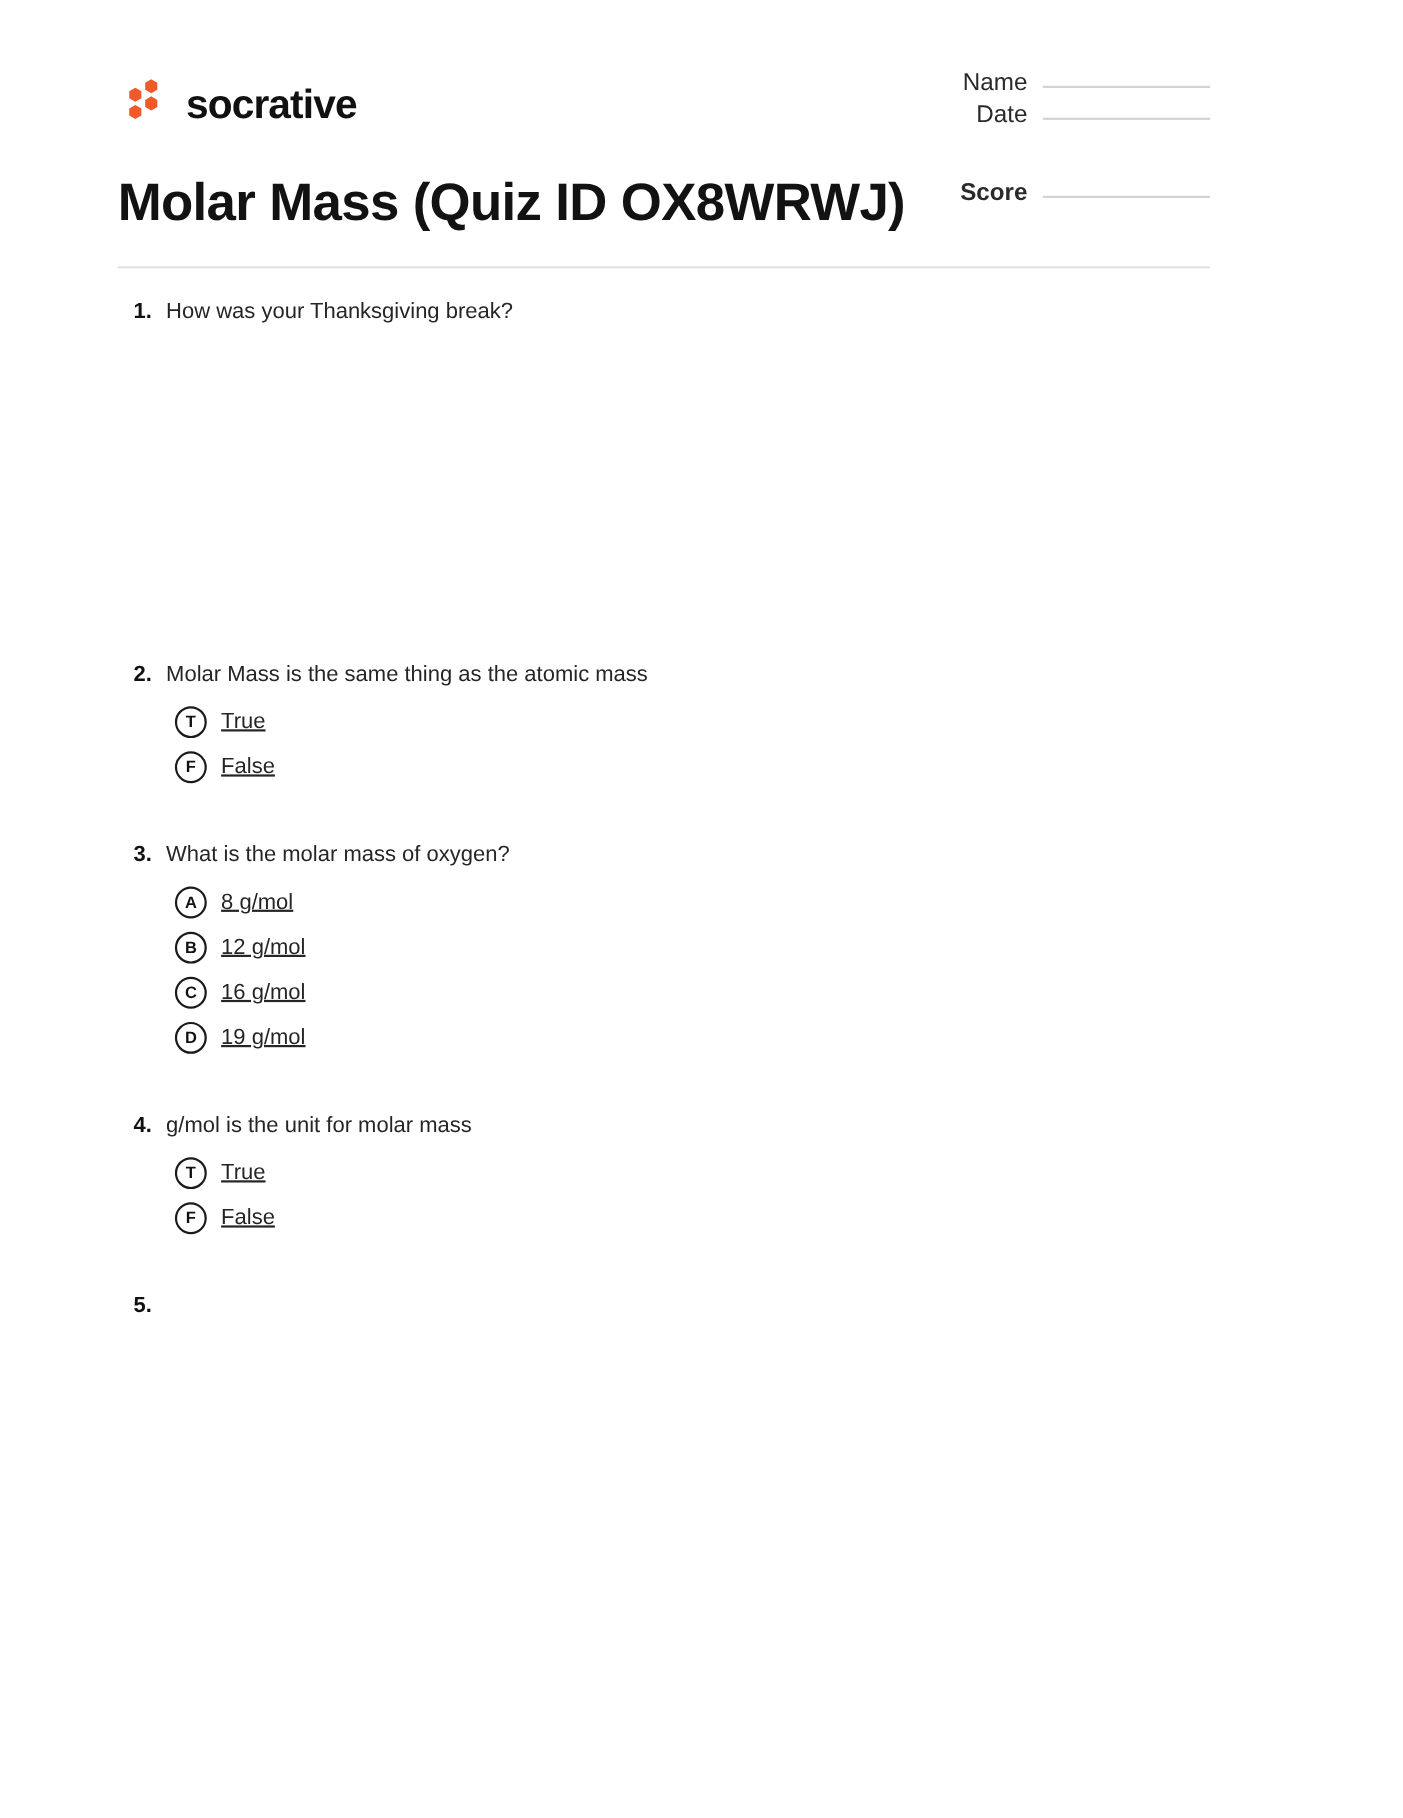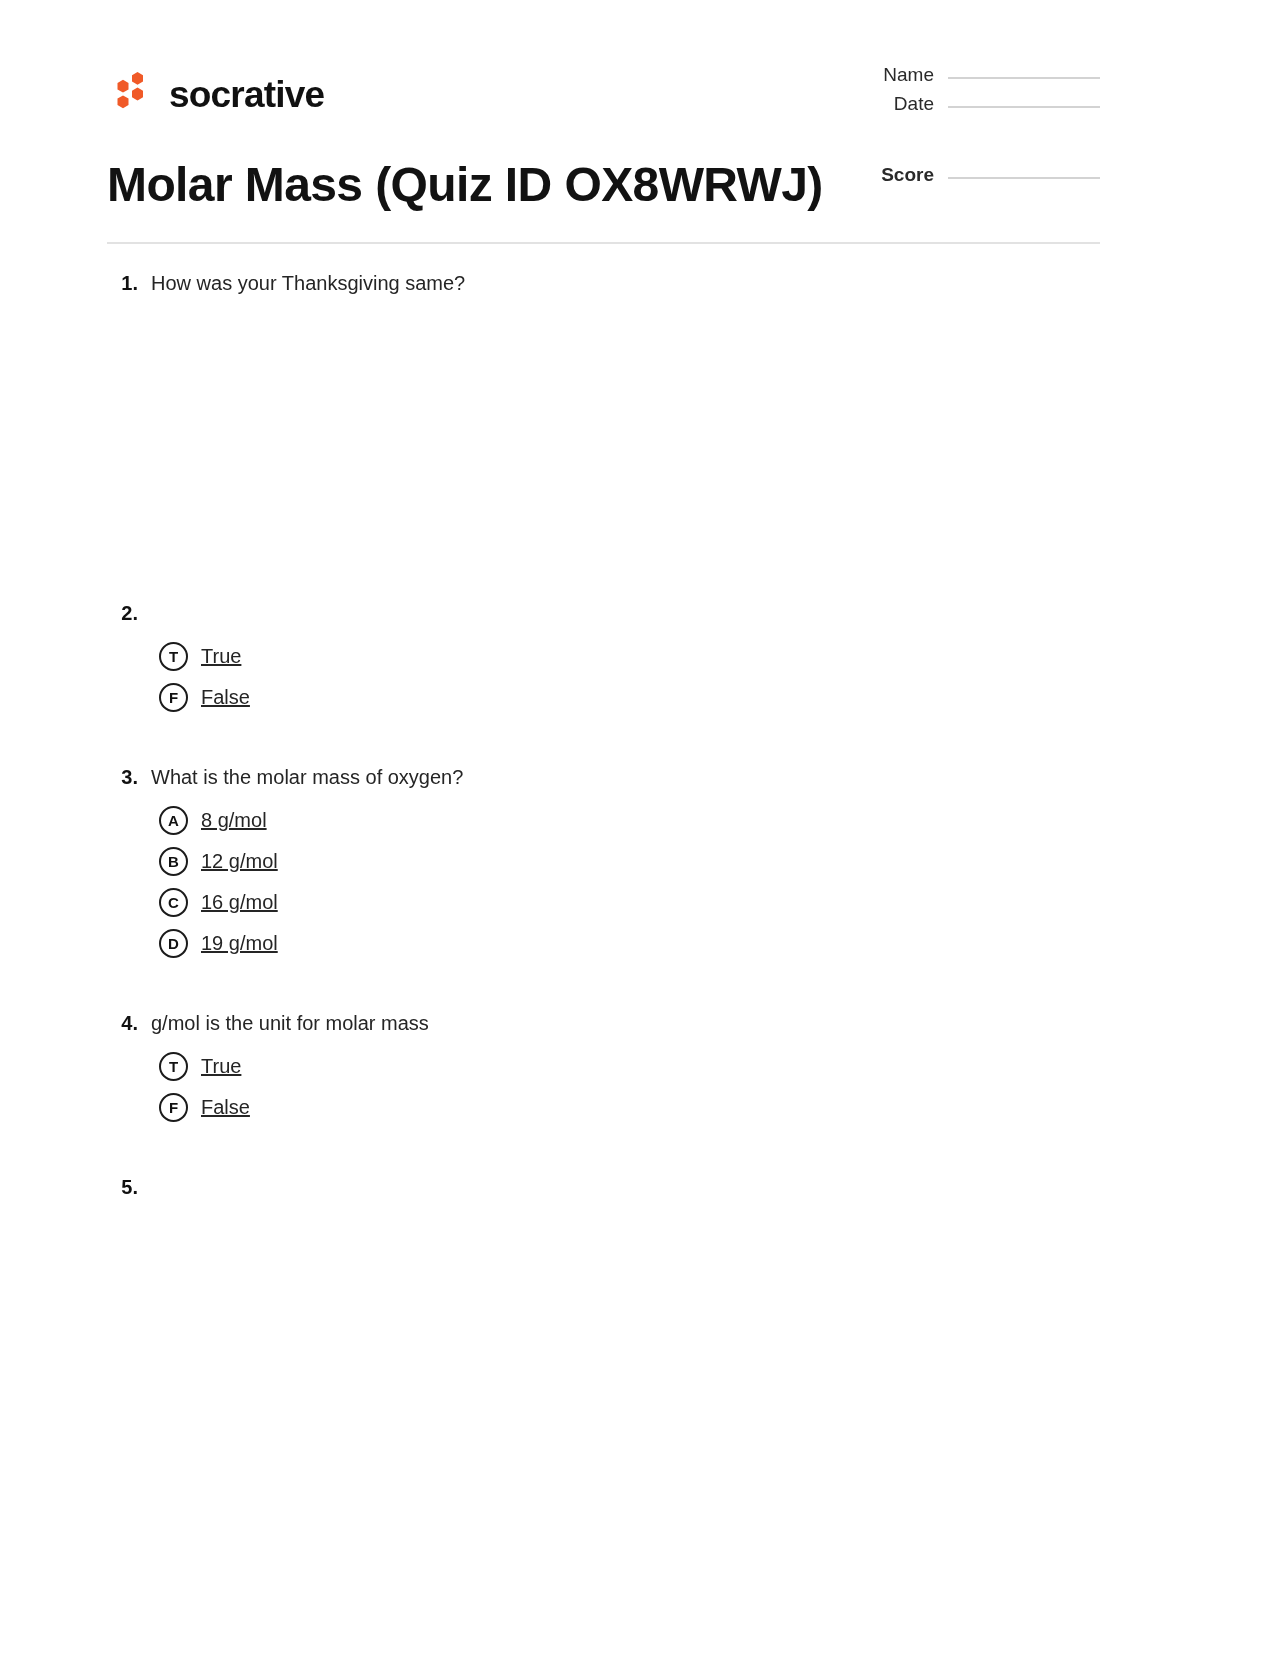--- a/index.html
+++ b/index.html
@@ -60,21 +60,21 @@
     top: 0;
     width: 240px;
   }
   .meta-row {
     display: flex;
     align-items: baseline;
     justify-content: flex-end;
     height: 29px;
   }
   .meta-label {
-    font-size: 19px;
+    font-size: 22px;
     color: #2a2a2a;
     white-space: nowrap;
     line-height: 29px;
   }
   .meta-rule {
     width: 152px;
     margin-left: 14px;
     border-bottom: 2px solid #d3d3d3;
     height: 1px;
     position: relative;
@@ -210,27 +210,28 @@
   </div>
 
   <h1 class="quiz-title">Molar Mass (Quiz ID OX8WRWJ)</h1>
 
   <div class="header-divider"></div>
 
   <div class="questions" id="questions">
       <div class="question">
         <div class="q-head">
           <span class="q-number">1.</span>
-          <span class="q-text">How was your Thanksgiving same?</span>
+          <span class="q-text">How was your Thanksgiving break?</span>
         </div>
         <div class="answer-space" style="height: 300px;"></div>
       </div>
       <div class="question">
         <div class="q-head">
           <span class="q-number">2.</span>
+          <span class="q-text">Molar Mass is the same thing as the atomic mass</span>
         </div>
         <div class="q-options">
           <div class="option">
             <span class="opt-bubble">T</span>
             <span class="opt-label">True</span>
           </div>
           <div class="option">
             <span class="opt-bubble">F</span>
             <span class="opt-label">False</span>
           </div>

